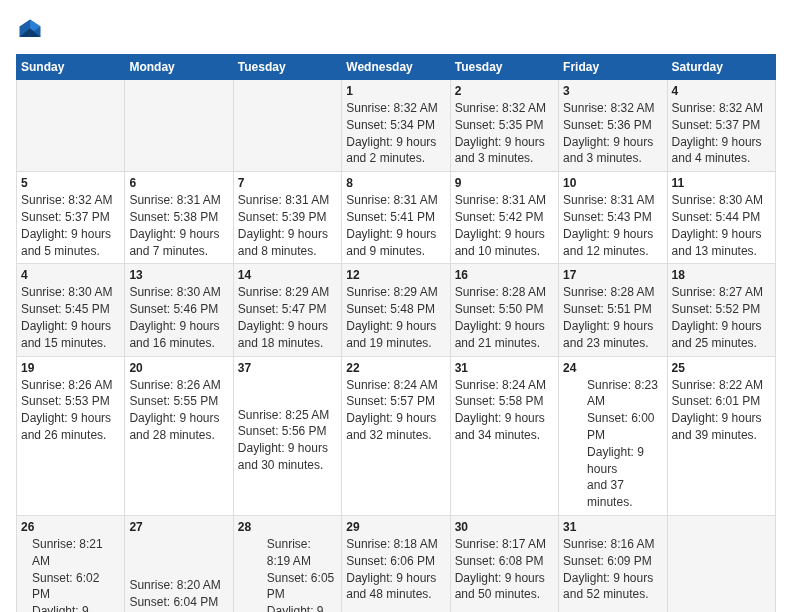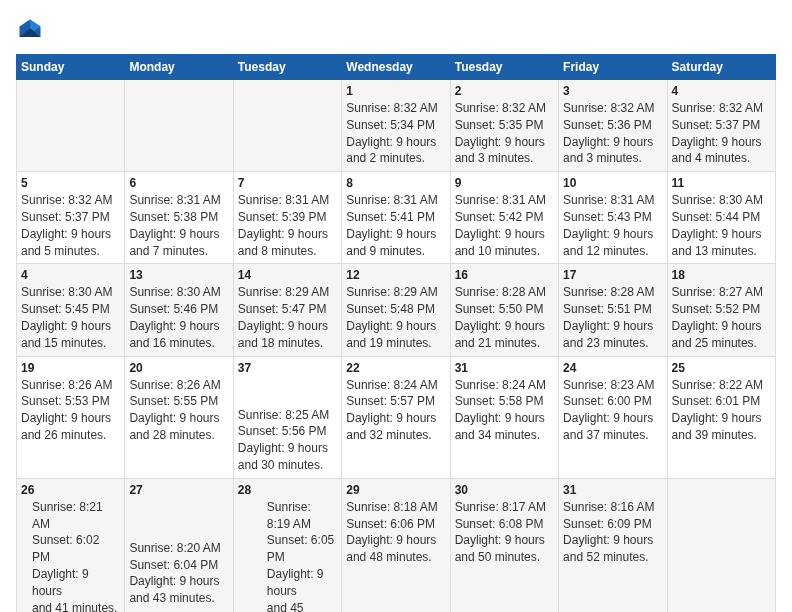--- a/index.html
+++ b/index.html
@@ -298,21 +298,21 @@
           </td>
           <td>
             <span class="day-num">31</span>
             <div class="day-info" style="white-space: pre-line;">Sunrise: 8:24 AM
 Sunset: 5:58 PM
 Daylight: 9 hours
 and 34 minutes.</div>
           </td>
           <td>
             <span class="day-num">24</span>
-            <div class="day-info" style="white-space: pre-line;">Sunrise: 8:23 AM
+            <div class="day-info" style="white-space: pre-line; margin-left: 24px;">Sunrise: 8:23 AM
 Sunset: 6:00 PM
 Daylight: 9 hours
 and 37 minutes.</div>
           </td>
           <td>
             <span class="day-num">25</span>
             <div class="day-info" style="white-space: pre-line;">Sunrise: 8:22 AM
 Sunset: 6:01 PM
 Daylight: 9 hours
 and 39 minutes.</div>

